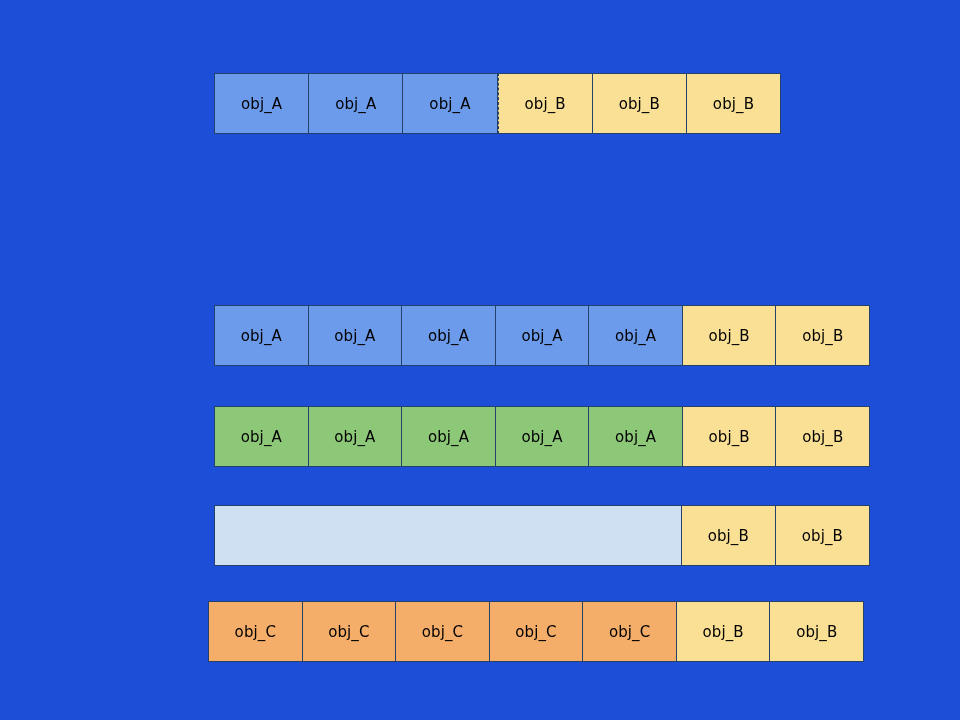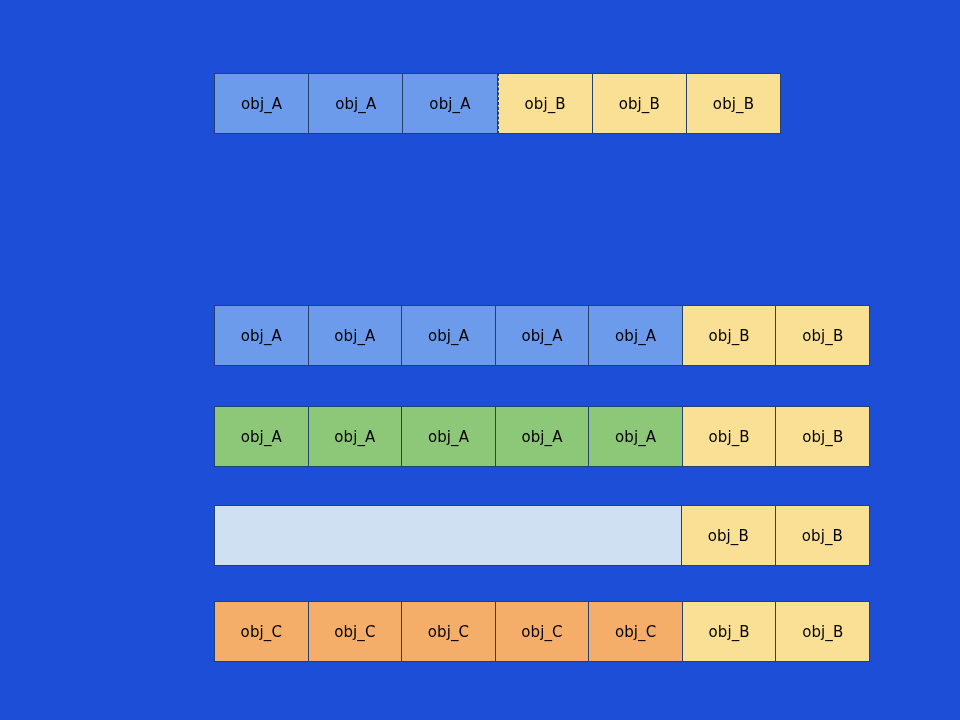--- a/index.html
+++ b/index.html
@@ -79,21 +79,21 @@
       <div class="cell fill-green" style="flex: 1 0 0px;">obj_A</div>
       <div class="cell fill-green" style="flex: 1 0 0px;">obj_A</div>
       <div class="cell fill-yellow" style="flex: 1 0 0px;">obj_B</div>
       <div class="cell fill-yellow" style="flex: 1 0 0px;">obj_B</div>
     </div>
     <div class="row" style="left: 214px; top: 505px; width: 656px; height: 61px;">
       <div class="cell fill-ltblue first empty" style="flex: 5 0 0px;"></div>
       <div class="cell fill-yellow" style="flex: 1 0 0px;">obj_B</div>
       <div class="cell fill-yellow" style="flex: 1 0 0px;">obj_B</div>
     </div>
-    <div class="row" style="left: 214px; top: 601px; width: 656px; height: 61px;">
+    <div class="row" style="left: 208px; top: 601px; width: 656px; height: 61px;">
       <div class="cell fill-orange first" style="flex: 1 0 0px;">obj_C</div>
       <div class="cell fill-orange" style="flex: 1 0 0px;">obj_C</div>
       <div class="cell fill-orange" style="flex: 1 0 0px;">obj_C</div>
       <div class="cell fill-orange" style="flex: 1 0 0px;">obj_C</div>
       <div class="cell fill-orange" style="flex: 1 0 0px;">obj_C</div>
       <div class="cell fill-yellow" style="flex: 1 0 0px;">obj_B</div>
       <div class="cell fill-yellow" style="flex: 1 0 0px;">obj_B</div>
     </div>
   </div>
 

